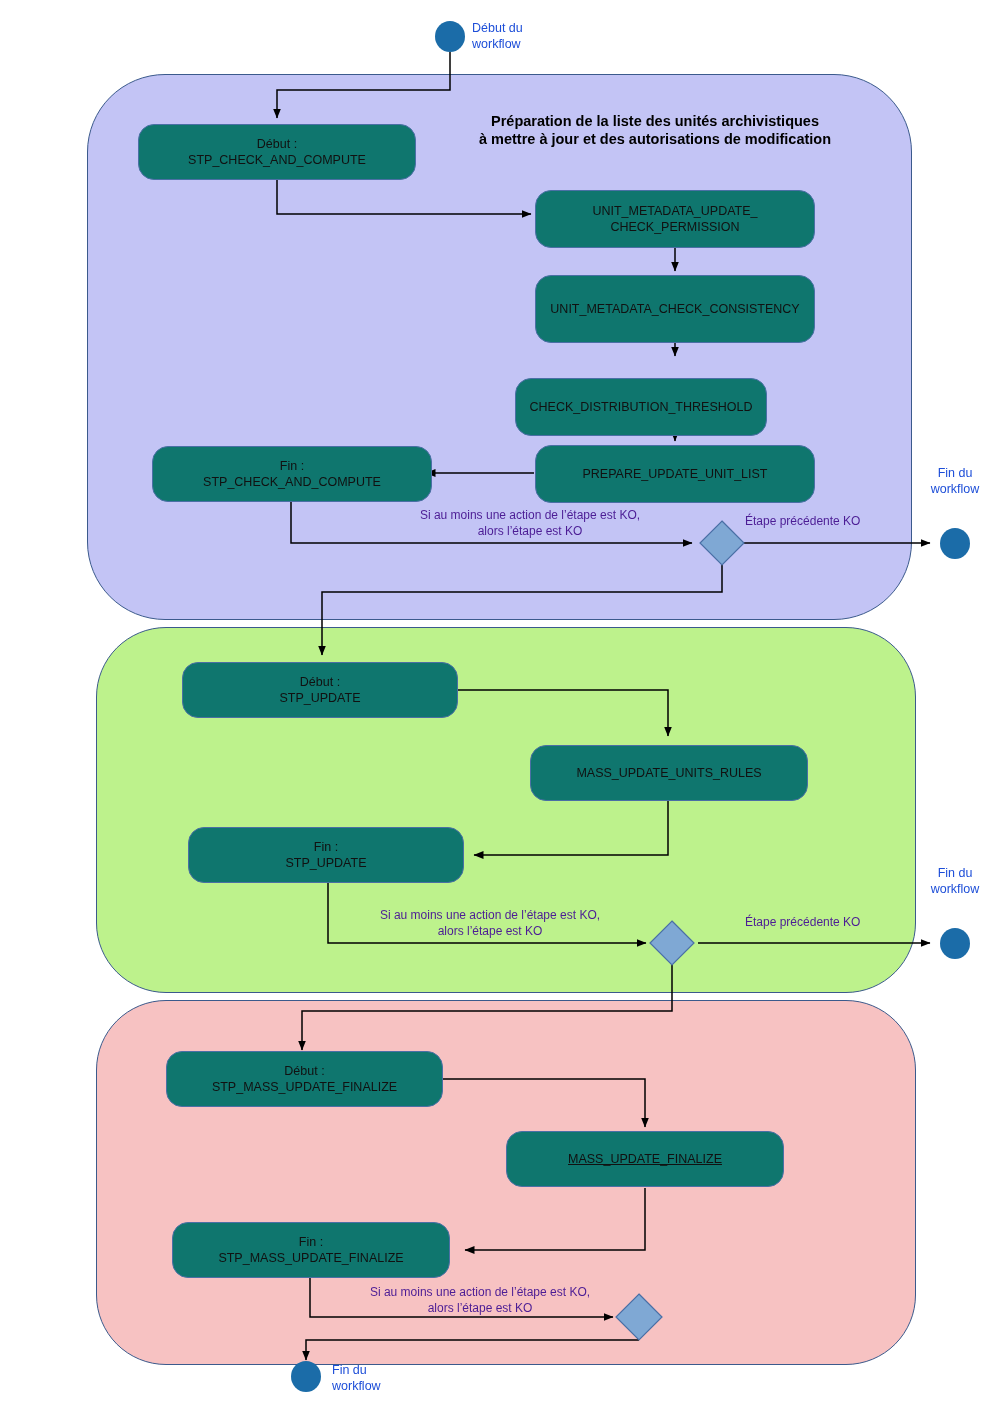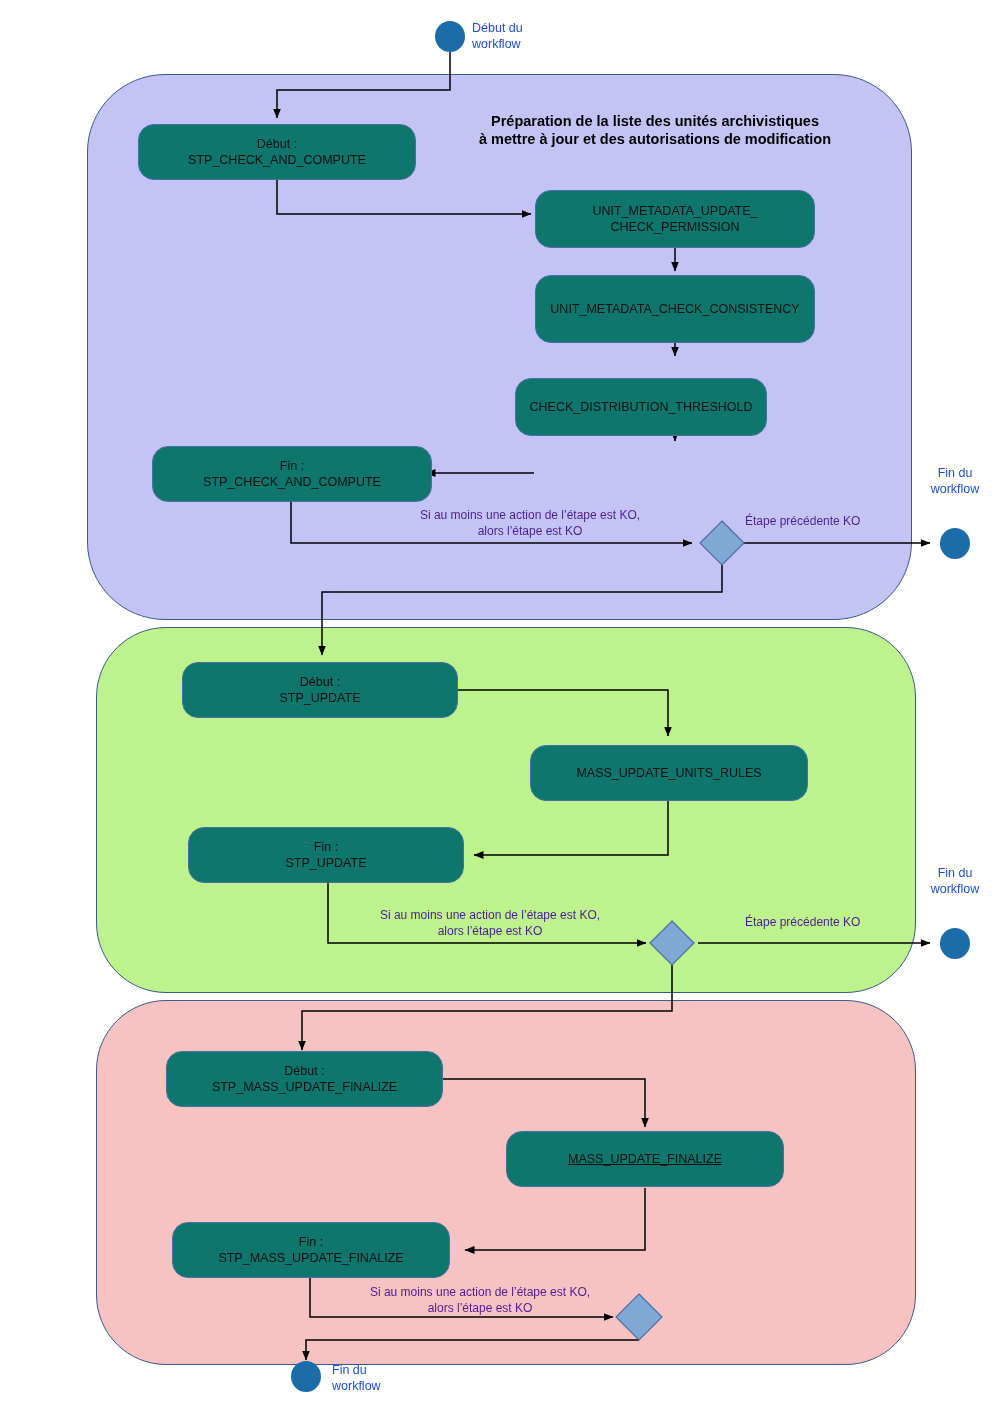--- a/index.html
+++ b/index.html
@@ -105,20 +105,21 @@
   <div class="node" style="left:138px;top:124px;width:278px;height:56px;">Début :
 STP_CHECK_AND_COMPUTE</div>
 
   <div class="node" style="left:535px;top:190px;width:280px;height:58px;">UNIT_METADATA_UPDATE_
 CHECK_PERMISSION</div>
 
   <div class="node" style="left:535px;top:275px;width:280px;height:68px;">UNIT_METADATA_CHECK_CONSISTENCY</div>
 
   <div class="node" style="left:515px;top:360px;width:252px;height:58px;margin-top:18px;">CHECK_DISTRIBUTION_THRESHOLD</div>
 
+  <div class="node" style="left:535px;top:445px;width:280px;height:58px;">PREPARE_UPDATE_UNIT_LIST</div>
 
   <div class="node" style="left:152px;top:446px;width:280px;height:56px;">Fin :
 STP_CHECK_AND_COMPUTE</div>
 
   <div class="edge-label" style="left:380px;top:508px;width:300px;">Si au moins une action de l’étape est KO,
 alors l’étape est KO</div>
 
   <div class="edge-label" style="left:745px;top:514px;width:160px;text-align:left;">Étape précédente KO</div>
 
   <div class="endpoint" style="left:940px;top:528px;width:30px;height:31px;"></div>

